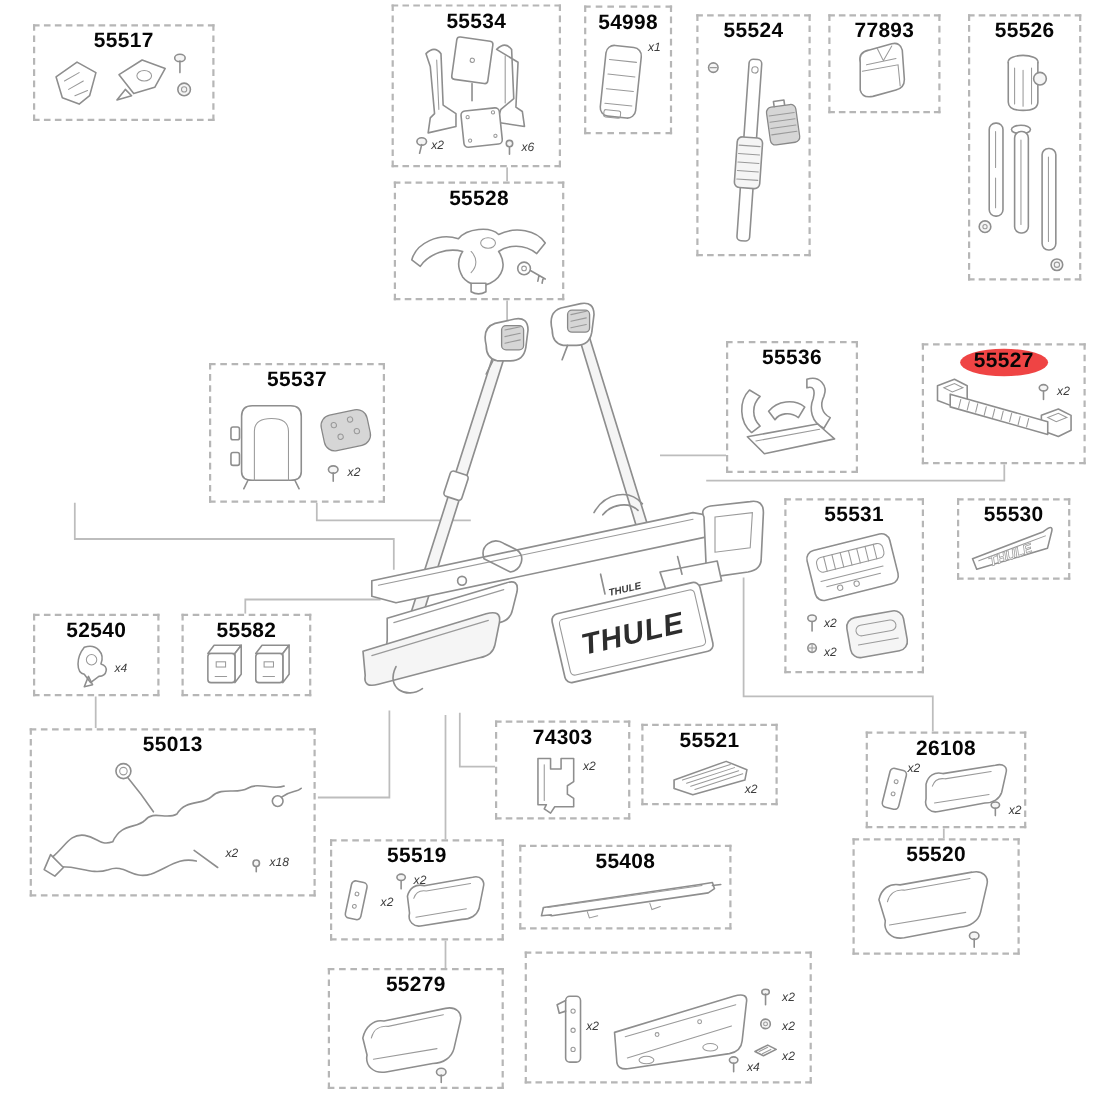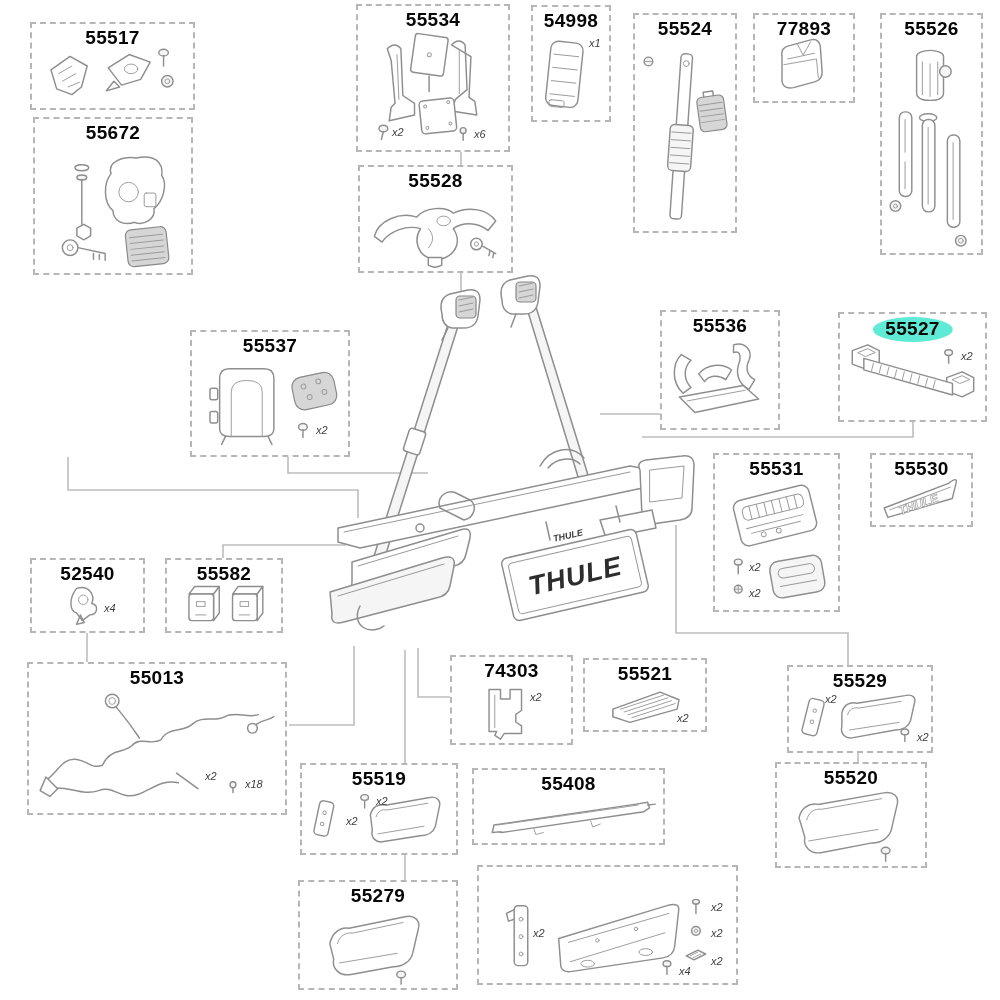--- a/index.html
+++ b/index.html
@@ -1,21 +1,21 @@
 <!DOCTYPE html>
 <html><head>
 <meta charset="utf-8">
 <style>
   html,body{margin:0;padding:0;background:#fff;}
   #stage{position:relative;width:1000px;height:1000px;background:#fff;overflow:hidden;
          font-family:"Liberation Sans",sans-serif;}
   .pbox{position:absolute;border:2px dashed #b6b6b6;background:#fff;box-sizing:border-box;}
   .plabel{position:absolute;top:3px;left:0;right:0;text-align:center;font-weight:bold;
           font-size:19px;color:#060606;letter-spacing:.3px;white-space:nowrap;cursor:pointer;}
-  .plabel.hl{left:50%;right:auto;transform:translateX(-50%);background:#5eead4;
+  .plabel.hl{left:50%;right:auto;transform:translateX(-50%);background:#ef4444;
              border-radius:50%;padding:1px 13px 2px;}
   .qty{position:absolute;font-size:11px;font-style:italic;color:#3d3d3d;white-space:nowrap;}
   .art{position:absolute;left:0;top:0;width:100%;height:100%;}
   .ln{stroke:#8e8e8e;fill:none;stroke-width:1.5;stroke-linecap:round;stroke-linejoin:round;}
   .th{stroke:#9a9a9a;fill:none;stroke-width:1;stroke-linecap:round;}
   .fl{stroke:#8e8e8e;fill:#f5f5f5;stroke-width:1.5;stroke-linejoin:round;}
   .fw{stroke:#8e8e8e;fill:#ffffff;stroke-width:1.5;stroke-linejoin:round;}
   .fd{stroke:#888;fill:#d6d6d6;stroke-width:1.2;}
   .lead{stroke:#bdbdbd;stroke-width:1.6;fill:none;}
   .logoBig{font-family:"Liberation Sans",sans-serif;font-weight:bold;font-style:italic;
@@ -97,39 +97,20 @@
       <ellipse class="th" cx="102" cy="47" rx="7" ry="5"></ellipse>
       <path class="ln" d="M84,60 L76,70 L90,66 Z"></path>
       <ellipse class="fl" cx="136" cy="30" rx="5" ry="3.5"></ellipse>
         <path class="ln" d="M136,33 V44" stroke-width="3"></path>
       <circle class="fl" cx="140" cy="60" r="6"></circle>
         <circle class="th" cx="140" cy="60" r="2.5"></circle>
     </svg>
     <div class="plabel">55517</div>
   </div>
 
-  <div class="pbox" style="left:33px;top:117px;width:160px;height:158px">
-    <svg class="art" viewBox="0 0 160 158">
-      <ellipse class="ln" cx="48" cy="50" rx="7" ry="3"></ellipse>
-      <ellipse class="fl" cx="48" cy="60" rx="5" ry="2.5"></ellipse>
-        <path class="ln" d="M48,62 V108" stroke-width="4"></path>
-      <path class="fw" d="M78,56 C74,44 90,38 104,40 C122,36 132,44 130,58 C136,66 132,84 122,92 C124,102 112,110 102,106 C90,110 80,104 80,94 C70,86 70,66 78,56 Z"></path>
-      <circle class="th" cx="96" cy="75" r="10"></circle>
-        <rect class="th" x="112" y="76" width="12" height="14" rx="2"></rect>
-      <path class="fw" d="M43,112 l7,-4 7,4 v8 l-7,4 -7,-4 Z"></path>
-      <circle class="fw" cx="36" cy="132" r="8"></circle>
-        <circle class="th" cx="36" cy="132" r="3"></circle>
-      <path class="ln" d="M44,132 L72,138 M60,138 v6 M66,139 v5 M72,138 v7"></path>
-      <g transform="rotate(-6 115 131)">
-          <rect class="fd" x="94" y="112" width="42" height="38" rx="6"></rect>
-      <path class="th" d="M98,120 h34 M98,126 h34 M98,132 h34 M98,138 h34 M98,144 h34"></path>
-        </g>
-    </svg>
-    <div class="plabel">55672</div>
-  </div>
 
 
   <div class="pbox" style="left:356px;top:4px;width:154px;height:148px">
     <svg class="art" viewBox="0 0 154 148">
       <path class="fw" d="M30,44 Q38,36 44,44 L46,92 L58,100 L58,112 L32,118 L34,104 L38,100 L34,56 Z"></path>
       <path class="th" d="M40,50 L42,96"></path>
       <path class="fw" d="M96,40 Q104,32 110,40 L112,86 L100,96 L96,108 L122,112 L120,98 L114,94 L116,52 Z"></path>
       <path class="th" d="M104,46 L104,90"></path>
       <g transform="rotate(8 72 52)">
           <rect class="fw" x="56" y="30" width="34" height="40" rx="3"></rect>
@@ -381,21 +362,21 @@
       <g transform="rotate(14 26 52)">
           <rect class="fw" x="16" y="34" width="16" height="38" rx="4"></rect>
         <circle class="th" cx="24" cy="46" r="1.8"></circle>
           <circle class="th" cx="24" cy="58" r="1.8"></circle>
         </g>
       <path class="fw" d="M54,48 C56,40 62,36 70,38 L120,30 C128,28 132,32 130,38 L126,56 C124,62 118,66 110,66 L66,74 C58,76 52,70 54,62 Z"></path>
       <path class="th" d="M60,50 C62,44 66,42 72,43 L116,36 M62,66 L114,58"></path>
       <ellipse class="fl" cx="120" cy="68" rx="4" ry="3"></ellipse>
         <path class="ln" d="M120,71 v7"></path>
     </svg>
-    <div class="plabel">55529</div>
+    <div class="plabel">26108</div>
     <span class="qty" style="left:36px;top:26px">x2</span>
     <span class="qty" style="left:128px;top:64px">x2</span>
   </div>
 
   <div class="pbox" style="left:775px;top:762px;width:152px;height:106px">
     <svg class="art" viewBox="0 0 152 106">
       <path class="fw" d="M22,56 C24,46 32,40 42,42 L110,30 C120,28 126,34 124,42 L118,68 C116,76 108,82 98,82 L46,92 C34,94 26,86 28,76 Z"></path>
       <path class="th" d="M30,58 C32,50 38,46 46,47 L108,36 M32,80 L104,68"></path>
       <ellipse class="fl" cx="112" cy="90" rx="4.5" ry="3.5"></ellipse>
         <path class="ln" d="M112,93 v8"></path>

